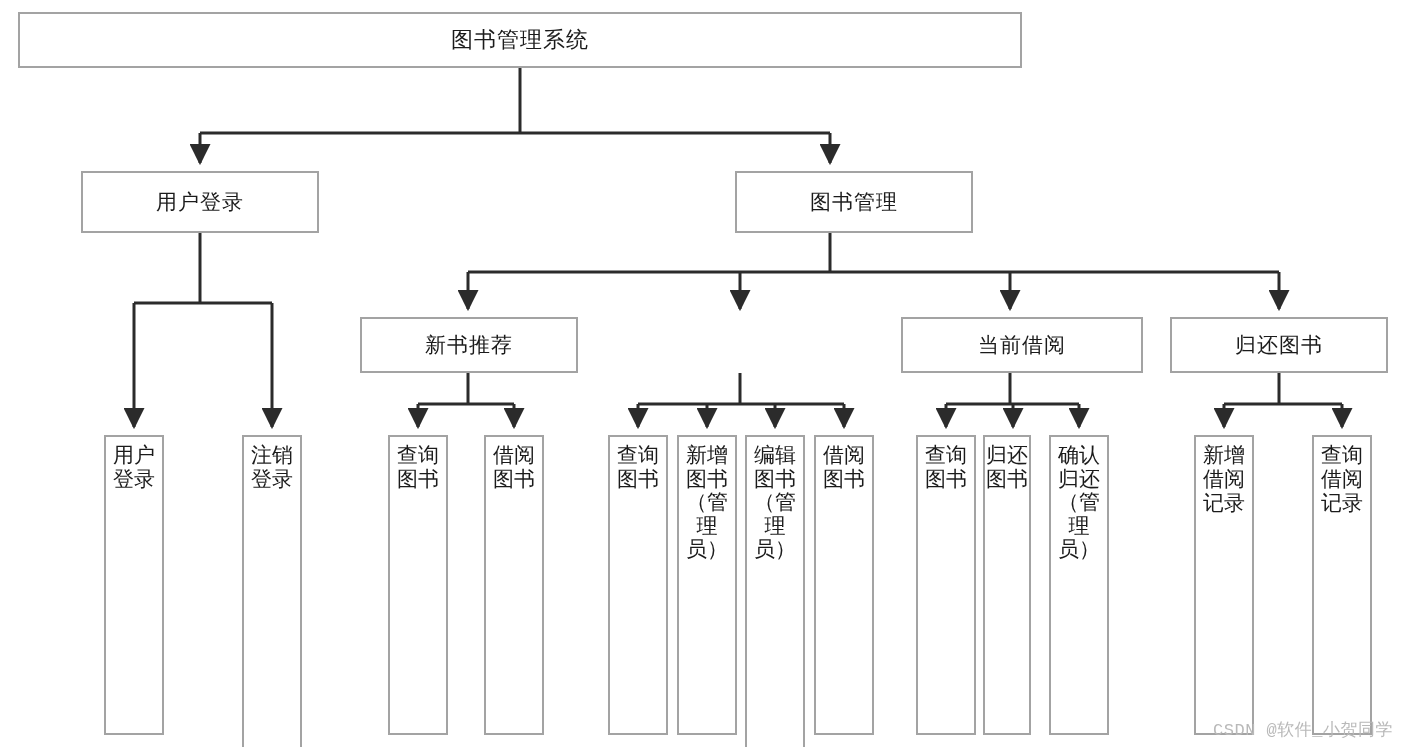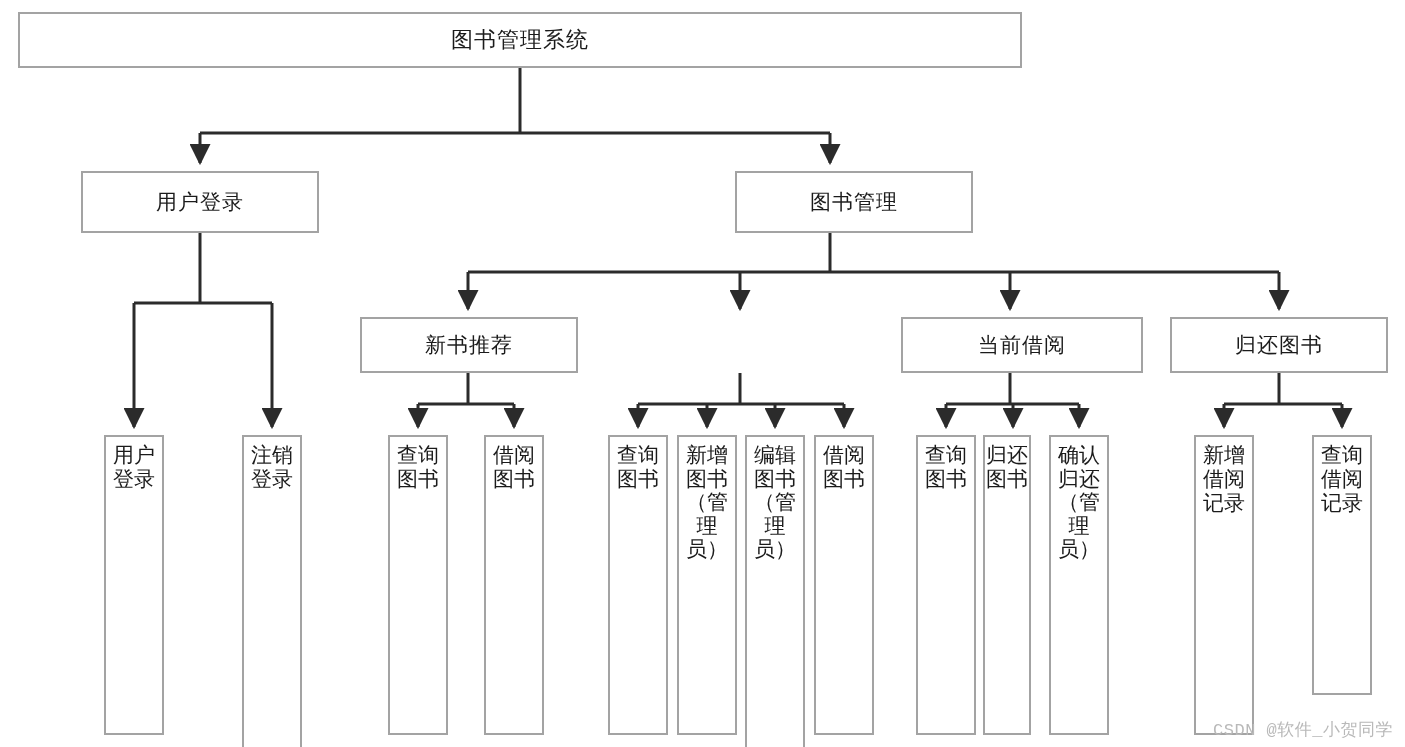--- a/index.html
+++ b/index.html
@@ -169,18 +169,18 @@
   </div>
   <div class="node leaf" style="left: 983px; top: 435px; width: 48px; height: 300px;">
     <span class="vtext">归还图书</span>
   </div>
   <div class="node leaf tall" style="left: 1049px; top: 435px; width: 60px; height: 300px;">
     <span class="vtext">确认归还（管理员）</span>
   </div>
   <div class="node leaf" style="left: 1194px; top: 435px; width: 60px; height: 300px;">
     <span class="vtext">新增借阅记录</span>
   </div>
-  <div class="node leaf" style="left: 1312px; top: 435px; width: 60px; height: 260px;">
+  <div class="node leaf" style="left: 1312px; top: 435px; width: 60px; height: 300px;">
     <span class="vtext">查询借阅记录</span>
   </div>
 
   <div class="watermark">CSDN @软件_小贺同学</div>
 </div>
 
 </body></html>

